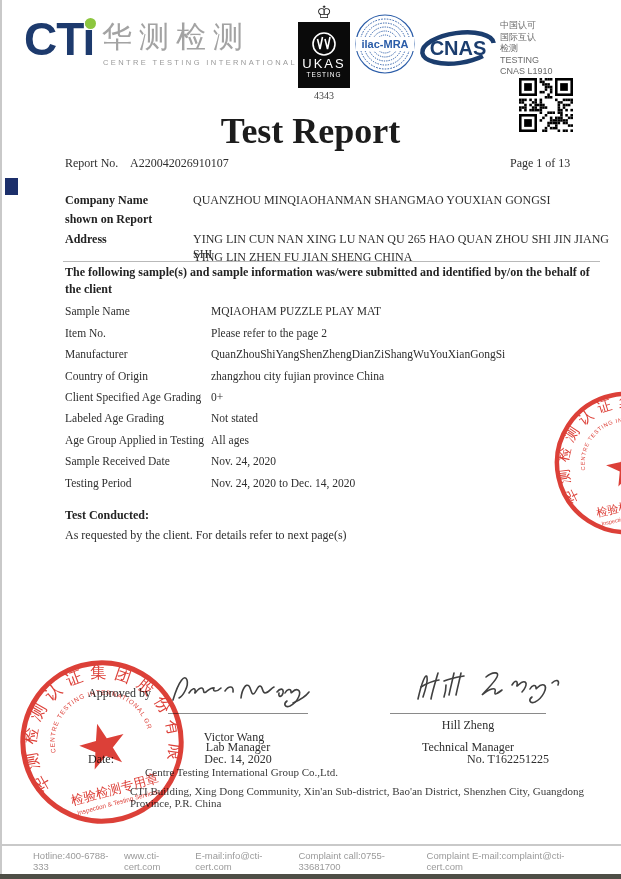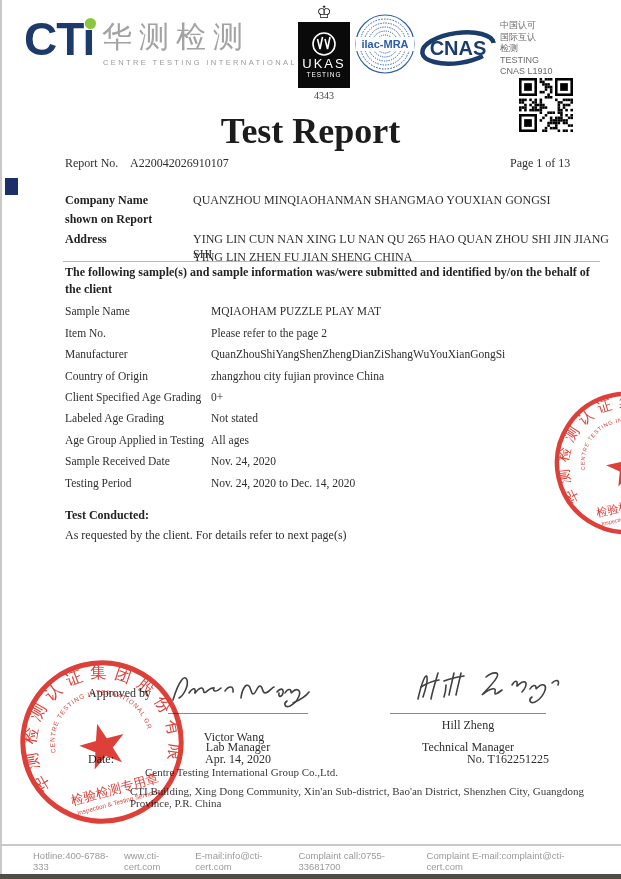--- a/index.html
+++ b/index.html
@@ -327,21 +327,21 @@
       <path d="M60,25 c4,-6 9,-5 8,1"></path>
       <path d="M76,32 c1,-9 5,-15 8,-12 c2,2 2,8 4,8 c3,0 4,-8 7,-8 c3,0 2,7 5,7 c4,0 6,-5 9,-6"></path>
       <path d="M112,26 c3,-4 7,-4 6,1 c-1,4 -5,5 -4,0"></path>
       <path d="M120,27 c2,-4 6,-5 6,-1 c0,3 3,-4 7,-2 c4,2 0,12 -8,16 c-5,2 -7,-2 -3,-5"></path>
       <path d="M128,37 c7,-3 13,-7 16,-11"></path>
     </g>
   </svg>
   <div class="abs sigline" style="left:168px;top:713px;width:140px;"></div>
   <div class="abs sig-name" style="left:164px;top:718px;width:140px;margin-top:12px;">Victor Wang</div>
   <div class="abs sig-name" style="left:168px;top:740px;width:140px;">Lab Manager</div>
-  <div class="abs sig-name" style="left:168px;top:752px;width:140px;">Apr. 14, 2020</div>
+  <div class="abs sig-name" style="left:168px;top:752px;width:140px;">Dec. 14, 2020</div>
 
   <svg class="abs" style="left:408px;top:663px;" width="160" height="50" viewBox="0 0 160 50">
     <g class="sig-svg">
       <path d="M10,36 C14,18 18,10 19,14 C20,18 17,28 15,34"></path>
       <path d="M30,10 C27,20 24,30 23,36"></path>
       <path d="M13,24 c6,-4 12,-6 18,-7"></path>
       <path d="M38,22 c0,5 -1,9 -2,12"></path>
       <path d="M46,10 c-2,9 -4,17 -5,22"></path>
       <path d="M53,10 c-2,9 -4,17 -5,22"></path>
       <path d="M36,18 c7,-3 14,-4 20,-5"></path>

